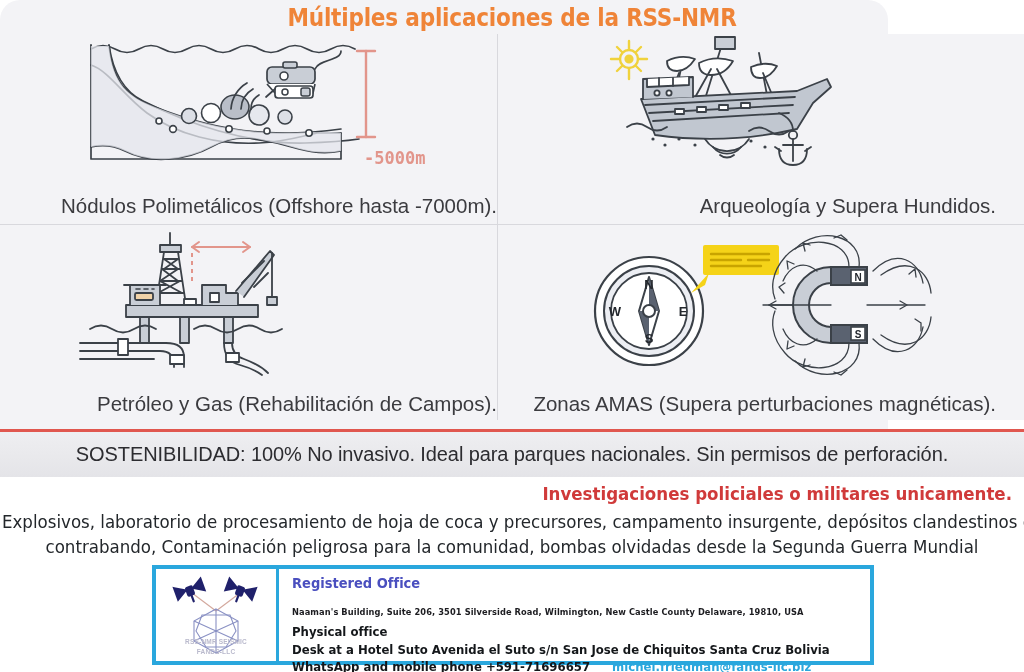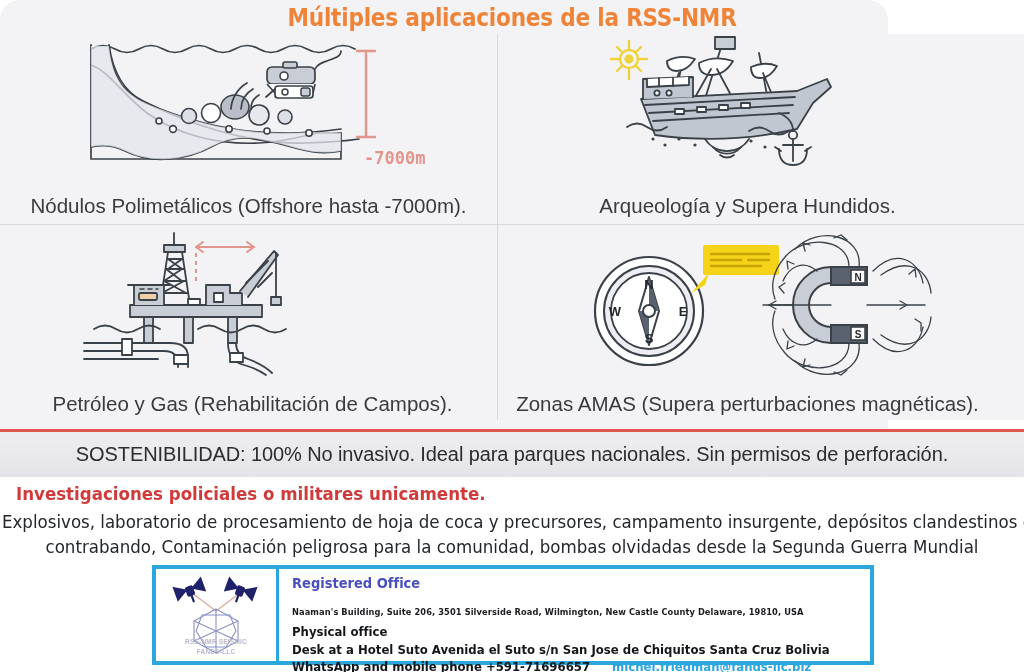--- a/index.html
+++ b/index.html
@@ -26,28 +26,28 @@
   .grid{
     position:absolute;left:0;top:34px;width:1024px;height:386px;
     background:#f3f3f6;
   }
   .vdiv{position:absolute;left:497px;top:0;width:1px;height:386px;background:#d8d8dd;}
   .hdiv{position:absolute;left:0;top:190px;width:1024px;height:1px;background:#d8d8dd;}
 
   .cell{position:absolute;width:497px;height:190px;}
   .cell.c1{left:0;top:0;}
   .cell.c2{left:499px;top:0;}
-  .cell.c3{left:0;top:192px;height:194px;padding-left:8px;}
+  .cell.c3{left:0;top:192px;height:194px;}
   .cell.c4{left:499px;top:192px;height:194px;}
 
   .art{position:absolute;left:0;right:0;top:0;height:142px;display:flex;align-items:center;justify-content:center;}
   .cell.c3 .art,.cell.c4 .art{height:146px;}
   .cap{
     position:absolute;left:0;right:0;bottom:6px;
-    text-align:center;color:#3b3b3f;
+    text-align:right;color:#3b3b3f;
     font-size:20.5px;line-height:24px;
     white-space:nowrap;
   }
   .cell.c3 .cap,.cell.c4 .cap{bottom:4px;}
 
   
   .banner{
     position:absolute;left:0;top:429px;width:1024px;height:48px;
     background:linear-gradient(180deg,#eeeef1 0%,#e9e9ec 55%,#e4e4e8 100%);
     border-top:3px solid #e0574f;
@@ -58,23 +58,23 @@
     position:absolute;left:0;right:0;top:11px;
     text-align:center;color:#2c2c30;
     font-size:20px;letter-spacing:-.1px;white-space:nowrap;
   }
 
   
   .white{
     position:absolute;left:0;top:477px;width:1024px;height:195px;background:#fff;
   }
   .redhead{
-    position:absolute;left:0;right:12px;top:6px;text-align:left;
-    font-family:"DejaVu Sans Condensed","Liberation Sans Narrow","Liberation Sans",sans-serif;
-    font-weight:bold;font-size:18.5px;color:#d03a3a;white-space:nowrap;margin-left:16px;
+    position:absolute;left:0;right:12px;top:6px;text-align:right;
+    font-family:"DejaVu Sans Condensed","Liberation Sans Narrow","Liberation Sans",sans-serif;
+    font-weight:bold;font-size:18.5px;color:#d03a3a;white-space:nowrap;
   }
   .para{
     position:absolute;left:2px;right:2px;top:32px;
     text-align:center;color:#23272b;
     font-family:"DejaVu Sans Condensed","Liberation Sans Narrow","Liberation Sans",sans-serif;
     font-size:18.5px;line-height:25px;
   }
   .para .ln{display:block;white-space:nowrap;}
 
   
@@ -179,21 +179,21 @@
           </g>
 
           <g stroke="#e2958b" stroke-width="2.4" stroke-linecap="round">
             <line x1="297" y1="14" x2="297" y2="100"></line>
             <line x1="288" y1="14" x2="306" y2="14"></line>
             <line x1="288" y1="100" x2="306" y2="100"></line>
           </g>
         </svg>
       </div>
       <div class="cap">Nódulos Polimetálicos (Offshore hasta -7000m).</div>
-      <div style="position:absolute;left:364px;top:114px;color:#e2958b;font-family:'DejaVu Sans Mono','Liberation Mono',monospace;font-size:17px;font-weight:bold;">-7000m</div>
+      <div style="position:absolute;left:364px;top:114px;color:#e2958b;font-family:'DejaVu Sans Mono','Liberation Mono',monospace;font-size:17px;font-weight:bold;">-5000m</div>
     </div>
 
     <div class="cell c2">
       <div class="art">
         <svg width="330" height="140" viewBox="0 0 330 140">
 
           <g stroke="#f0d23c" stroke-width="2.4" fill="none" stroke-linecap="round">
             <circle cx="46" cy="24" r="9"></circle>
             <circle cx="46" cy="24" r="3.4" fill="#f0d23c"></circle>
             <line x1="46" y1="6" x2="46" y2="14"></line>

